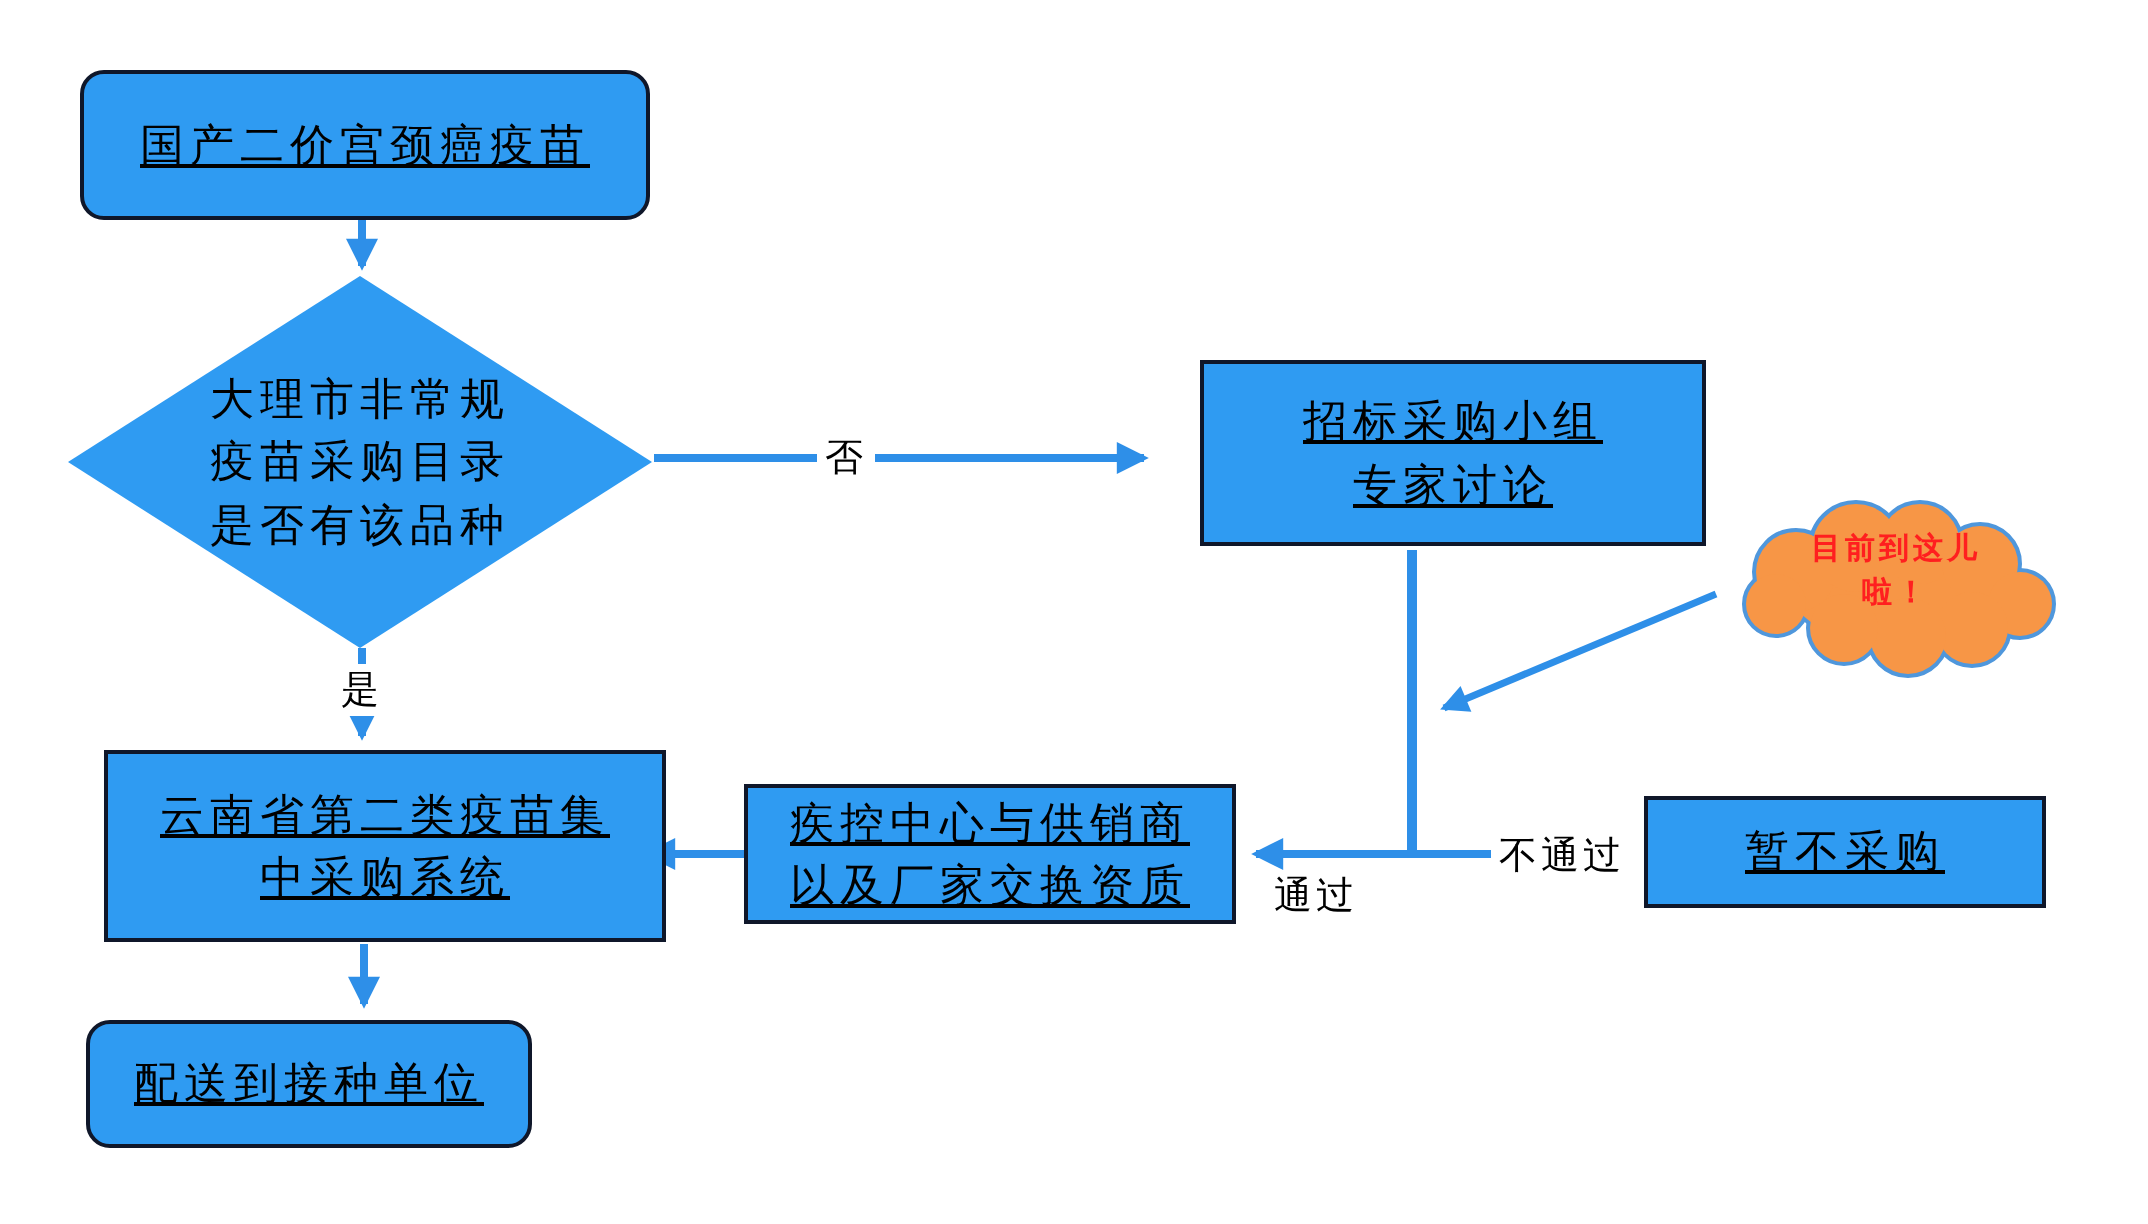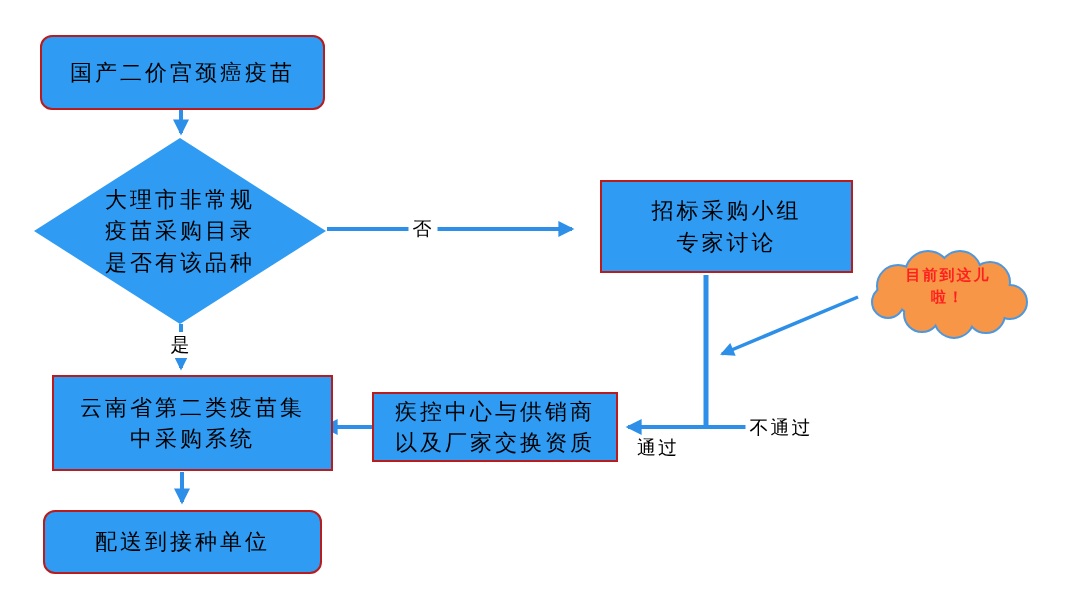--- a/index.html
+++ b/index.html
@@ -26,21 +26,22 @@
     justify-content: center;
     text-align: center;
     color: #000000;
     font-size: 22px;
     letter-spacing: 3px;
     line-height: 1.42;
     white-space: pre-line;
   }
   .rect {
     background: #2F9BF2;
-    border: 2px solid #b91c1c;
+    border: 2px solid #0f172a;
+    text-decoration: underline;
   }
   .rounded { border-radius: 12px; }
   .diamond {
     background: #2F9BF2;
     clip-path: polygon(50% 0, 100% 50%, 50% 100%, 0 50%);
   }
   .edge-label {
     position: absolute;
     z-index: 3;
     transform: translate(-50%, -50%);
@@ -70,21 +71,21 @@
     letter-spacing: 2px;
     line-height: 1.45;
     white-space: pre-line;
   }
   
   .n-start      { left: 40px;  top: 35px;  width: 285px; height: 75px; }
   .n-decision   { left: 34px;  top: 138px; width: 292px; height: 186px; }
   .n-expert     { left: 600px; top: 180px; width: 253px; height: 93px; }
   .n-cdc        { left: 372px; top: 392px; width: 246px; height: 70px; }
   .n-yunnan     { left: 52px;  top: 375px; width: 281px; height: 96px; }
-  .n-delivery   { left: 43px;  top: 510px; width: 279px; height: 64px; }
+  .n-delivery   { left: 43px;  top: 510px; width: 223px; height: 64px; }
   .n-nopurchase { left: 822px; top: 398px; width: 201px; height: 56px; }
   .l-no   { left: 423px; top: 229px; }
   .l-yes  { left: 181px; top: 345px; }
   .l-pass { left: 658px; top: 448px; }
   .l-fail { left: 753px; top: 428px; margin-left: 28px; }
 </style>
 </head>
 <body>
 
 <div class="canvas">
@@ -130,20 +131,21 @@
 专家讨论</div>
 
   <div class="node rect n-cdc">疾控中心与供销商
 以及厂家交换资质</div>
 
   <div class="node rect n-yunnan">云南省第二类疫苗集
 中采购系统</div>
 
   <div class="node rect rounded n-delivery">配送到接种单位</div>
 
+  <div class="node rect n-nopurchase">暂不采购</div>
 
   <div class="edge-label l-no">否</div>
   <div class="edge-label l-yes">是</div>
   <div class="edge-label l-pass">通过</div>
   <div class="edge-label l-fail">不通过</div>
 
   <div class="cloud">
     <svg width="172" height="92" viewBox="0 0 172 92" xmlns="http://www.w3.org/2000/svg">
       <use href="#cloudblob" fill="#F79646" stroke="#4F97DC" stroke-width="4"></use>
       <use href="#cloudblob" fill="#F79646"></use>

